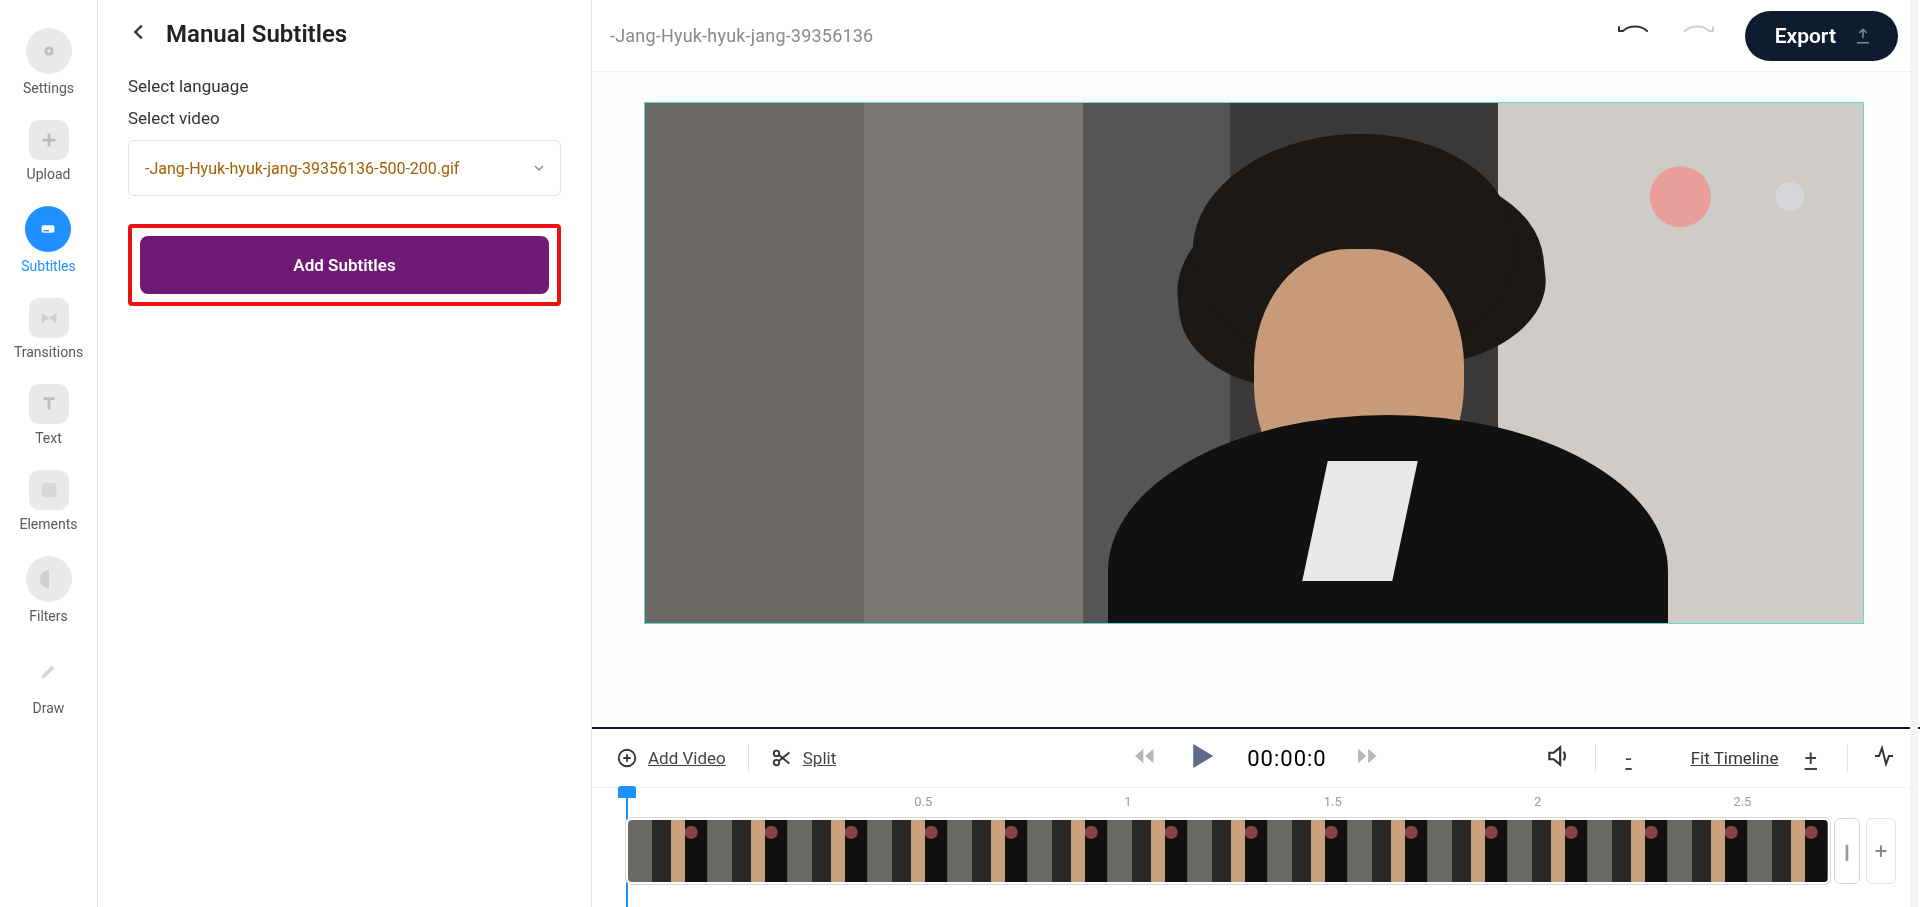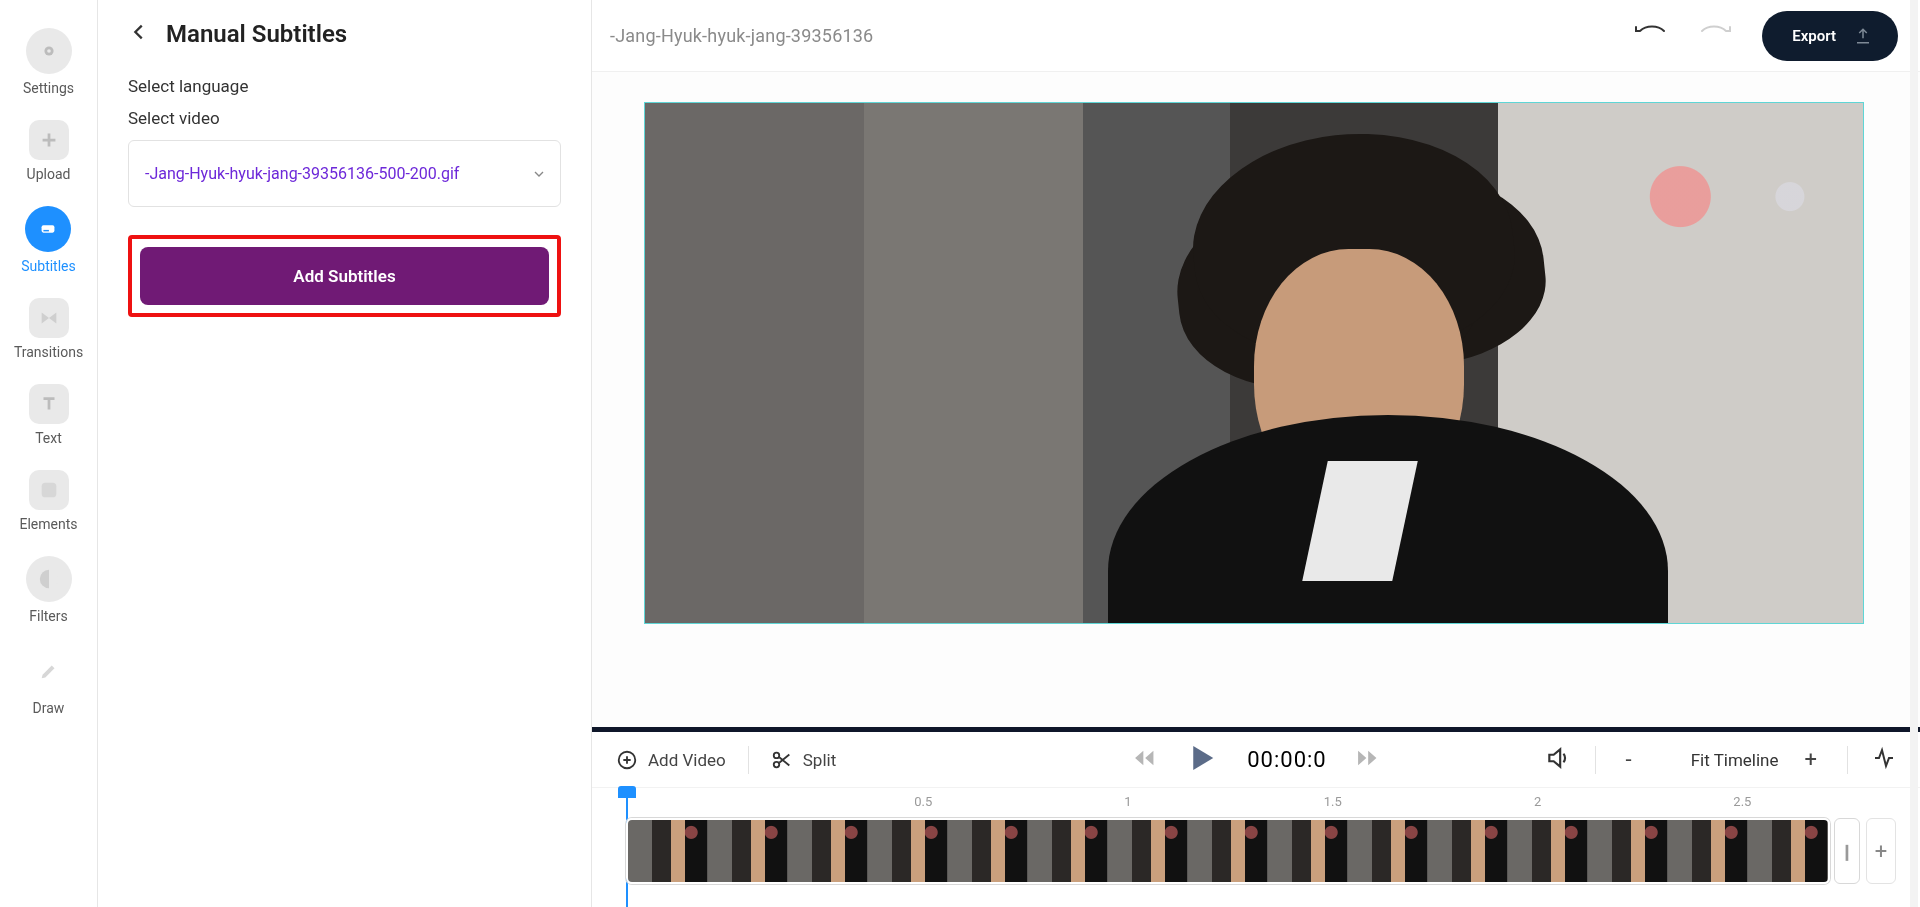--- a/index.html
+++ b/index.html
@@ -38,21 +38,21 @@
   .back-btn { cursor:pointer; color:#333; }
   .back-btn svg { width:22px; height:22px; stroke:#333; fill:none; stroke-width:2.5; }
   .panel-title { font-size: 24px; font-weight:600; color:#222; }
 
   .field-label { font-size:17px; color:#333; margin-bottom:12px; }
   .select {
     border:1px solid #d9d9d9; border-radius:6px;
     height:50px; display:flex; align-items:center; justify-content:space-between;
     padding:0 16px; font-size:17px; color:#444; cursor:pointer; margin-bottom:24px;
   }
-  .select.small { height:67px; font-size:16px; color:#6d28d9; border-color:#e2e2e2; }
+  .select.small { height:56px; font-size:16px; color:#a16207; border-color:#e2e2e2; }
   .select .chev-box { width:42px; height:100%; display:flex; align-items:center; justify-content:center; border-left:1px solid #e2e2e2; margin-right:-16px; }
   .select.small .chev-box { border:none; }
   .chev { width:16px; height:16px; stroke:#888; fill:none; stroke-width:2; }
 
   .highlight-box { border:4px solid #e11; border-radius:4px; padding:8px; margin-top:4px; }
   .primary-btn {
     background:#701a75; color:#fff; border:none; border-radius:8px;
     height:58px; width:100%; font-size:17px; font-weight:600; cursor:pointer;
   }
 
@@ -62,21 +62,21 @@
     height:72px; display:flex; align-items:center; justify-content:space-between;
     padding:0 22px 0 18px; border-bottom:1px solid #f0f0f0;
   }
   .doc-title { color:#8a8a8a; font-size:18px; letter-spacing:.2px; }
   .topbar-right { display:flex; align-items:center; gap:30px; }
   .hist-icon { color:#333; display:flex; }
   .hist-icon.dim { color:#cfcfcf; }
   .hist-icon svg { width:34px; height:22px; stroke:currentColor; fill:none; stroke-width:2; }
   .export-btn {
     background:#0f1c2e; color:#fff; border:none; border-radius:999px;
-    height:50px; padding:0 26px 0 30px; font-size:15px; font-weight:600;
+    height:50px; padding:0 26px 0 30px; font-size:21px; font-weight:600;
     display:flex; align-items:center; gap:18px; cursor:pointer;
   }
   .export-btn svg { width:18px; height:18px; stroke:#7e8996; fill:none; stroke-width:2; }
 
   .preview-wrap { flex:1; display:flex; align-items:flex-start; justify-content:center; padding:30px 22px 0 18px; background:#fdfdfd; }
   .preview {
     width:1220px; height:522px; border:1px solid #5fd6d6; position:relative; overflow:hidden;
     background:
       radial-gradient(circle at 85% 18%, rgba(255,120,120,.55) 0 30px, transparent 31px),
       radial-gradient(circle at 94% 18%, rgba(220,220,230,.6) 0 14px, transparent 15px),
@@ -84,22 +84,22 @@
     filter: blur(.3px);
   }
   
   .fig-hair { position:absolute; top:6%; left:45%; width:320px; height:220px; background:#1c1815; border-radius:48% 52% 40% 45%; transform:rotate(-6deg); box-shadow: -30px 40px 0 -10px #1c1815, 40px 30px 0 -12px #1c1815; }
   .fig-face { position:absolute; top:28%; left:50%; width:210px; height:260px; background:#c79b7a; border-radius:45% 45% 48% 48%; }
   .fig-suit { position:absolute; bottom:-10%; left:38%; width:560px; height:260px; background:#111; border-radius:50% 50% 0 0 / 60% 60% 0 0; }
   .fig-collar { position:absolute; bottom:8%; left:55%; width:90px; height:120px; background:#e9e9e9; transform:skewX(-12deg); }
 
   
   .tools {
-    height:60px; border-top:5px solid #0f172a; display:flex; align-items:center;
-    padding:0 24px; gap:18px; color:#444; font-size:17px;
+    height:60px; border-top:2px solid #0f172a; display:flex; align-items:center;
+    padding:0 24px; gap:18px; color:#444; font-size:17px;text-decoration:underline;
   }
   .tool { display:flex; align-items:center; gap:10px; cursor:pointer; }
   .tool svg { width:22px; height:22px; stroke:#333; fill:none; stroke-width:2; }
   .vdiv { width:1px; height:28px; background:#e2e2e2; margin:0 4px; }
   .tools .center { position:absolute; left:50%; transform:translateX(-50%); display:flex; align-items:center; gap:30px; }
   .tools { position:relative; }
   .play svg { width:32px; height:32px; fill:#5b6b88; stroke:none; }
   .skip svg { width:22px; height:18px; fill:#b6b6b6; stroke:none; }
   .timecode { font-size:22px; color:#000000; letter-spacing:1px; }
   .tools .right { margin-left:auto; display:flex; align-items:center; gap:20px; }

